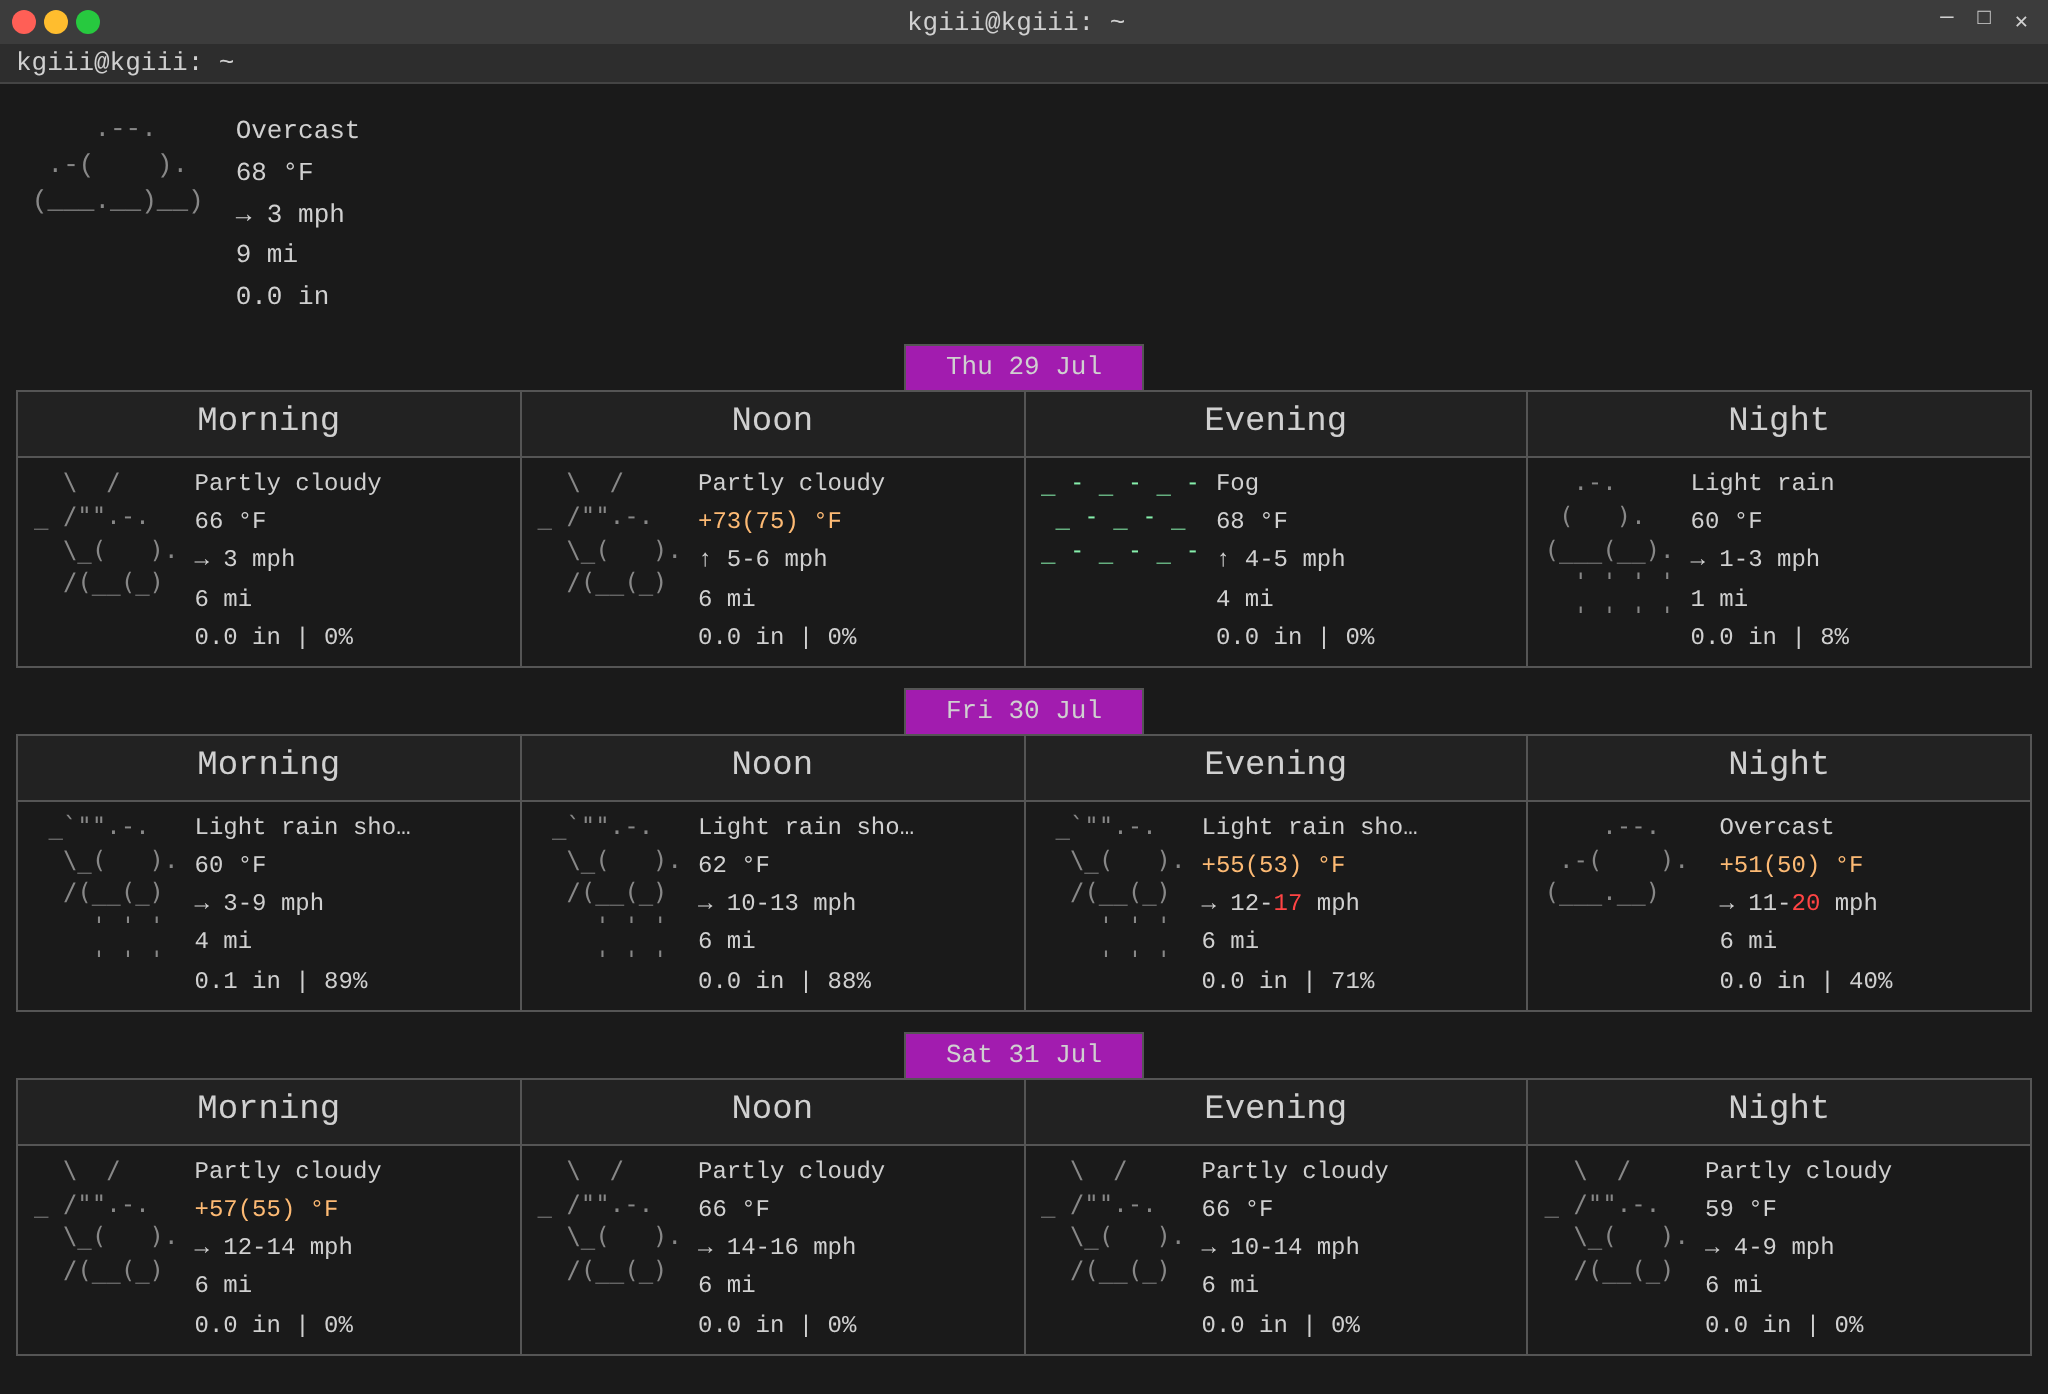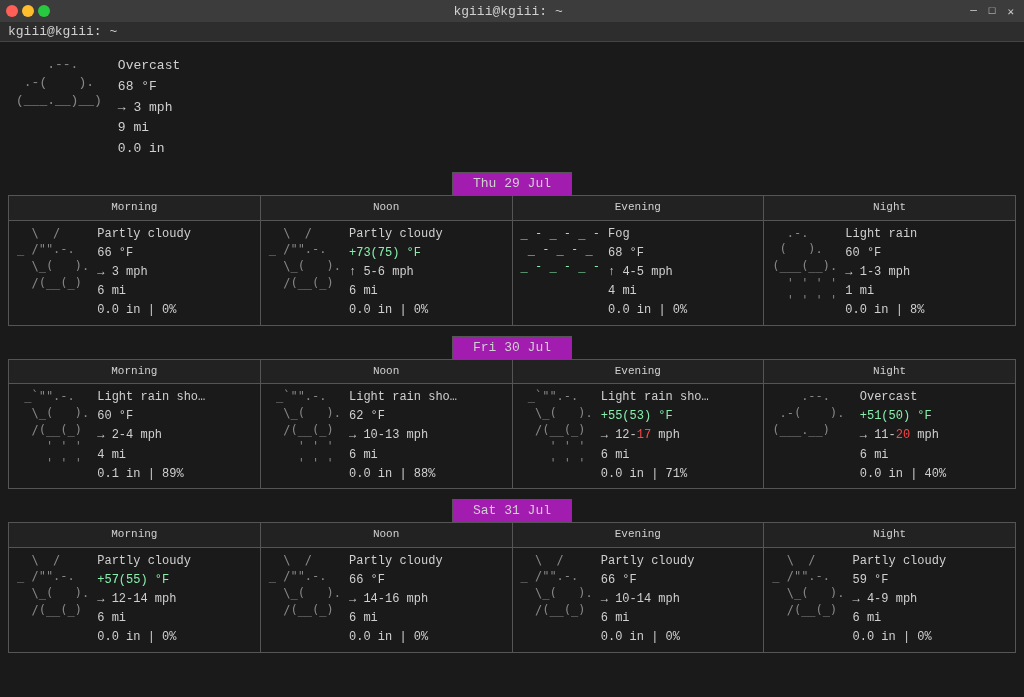--- a/index.html
+++ b/index.html
@@ -83,21 +83,21 @@
       border: 1px solid #555;
       padding: 4px 8px;
       vertical-align: top;
     }
     .period-header {
       text-align: center;
       color: #d0d0d0;
       font-weight: normal;
       background: #222;
       padding: 4px;
-      font-size: 11px;
+      font-size: 17px;
     }
     .period-cell {
       width: 25%;
     }
     .period-content {
       display: flex;
       align-items: flex-start;
       gap: 8px;
     }
     .forecast-ascii {
@@ -106,21 +106,21 @@
       line-height: 1.4;
       white-space: pre;
       min-width: 50px;
     }
     .forecast-info {
       font-size: 12px;
       line-height: 1.6;
       color: #d0d0d0;
       white-space: nowrap;
     }
-    .yellow { color: #86efac; }
+    .yellow { color: #fdba74; }
     .red { color: #ff4444; }
   </style>
 </head>
 <body>
 
 <div>
 
   <div class="title-bar">
     <div class="title-bar-left">
       <div class="title-bar-dot dot-red"></div>
@@ -258,21 +258,21 @@
                   <div class="period-content">
                     <pre class="forecast-ascii" style="color: rgb(136, 136, 136);"> _`"".-.
   \_(   ).
   /(__(_)
     ' ' '
     ' ' '
 </pre>
                     <div class="forecast-info">
                       <div>Light rain sho…</div>
                       <div>60 °F</div>
-                      <div>→ 2-4 mph</div>
+                      <div>→ 3-9 mph</div>
                       <div>4 mi</div>
                       <div>0.1 in | 89%</div>
                     </div>
                   </div>
                 </td>
                 <td class="period-cell">
                   <div class="period-content">
                     <pre class="forecast-ascii" style="color: rgb(136, 136, 136);"> _`"".-.
   \_(   ).
   /(__(_)

